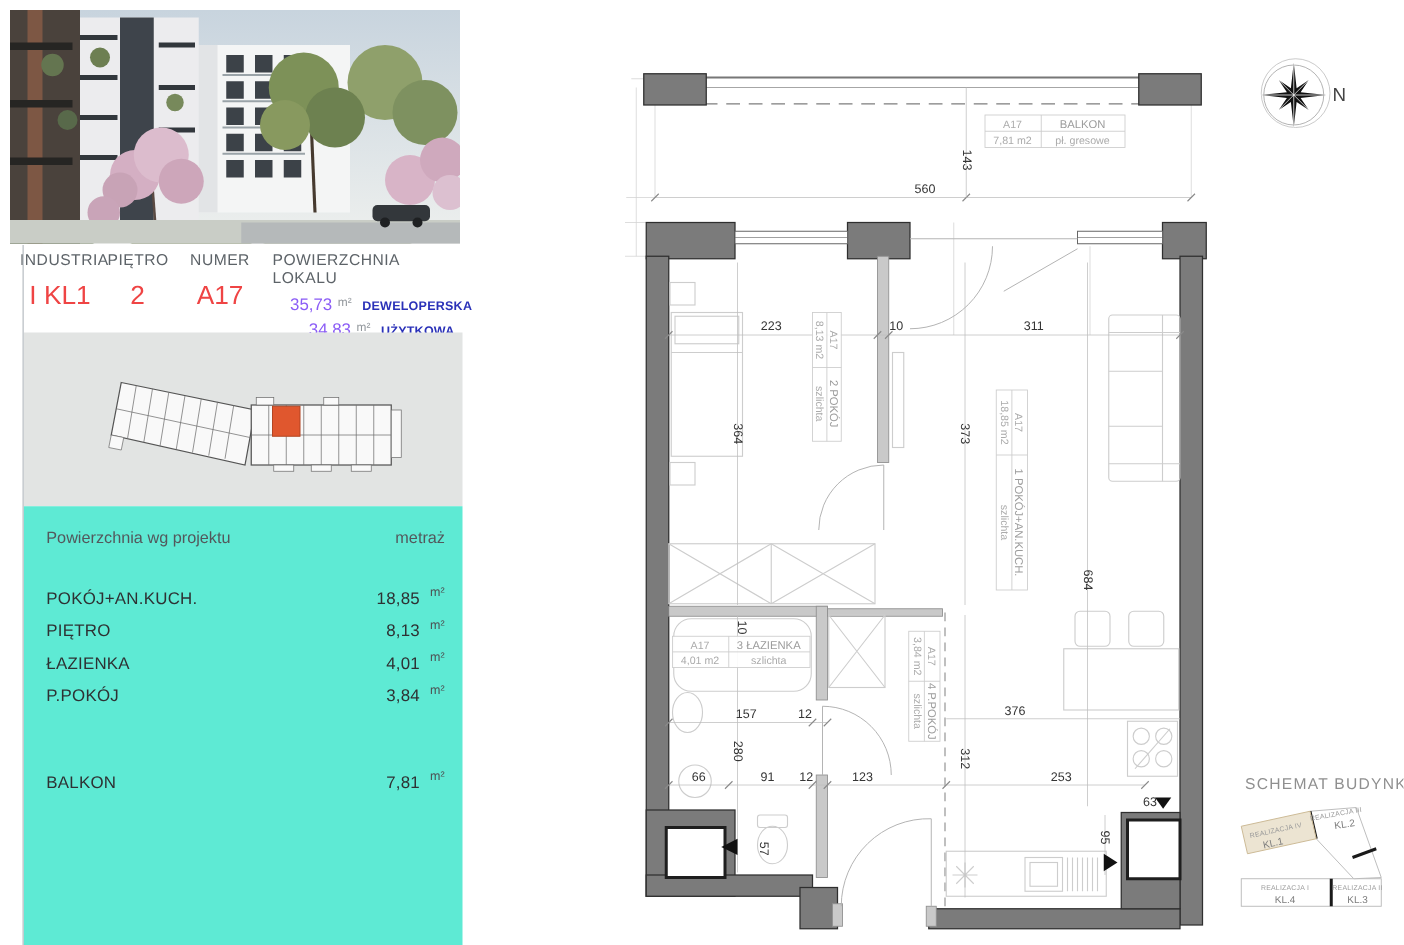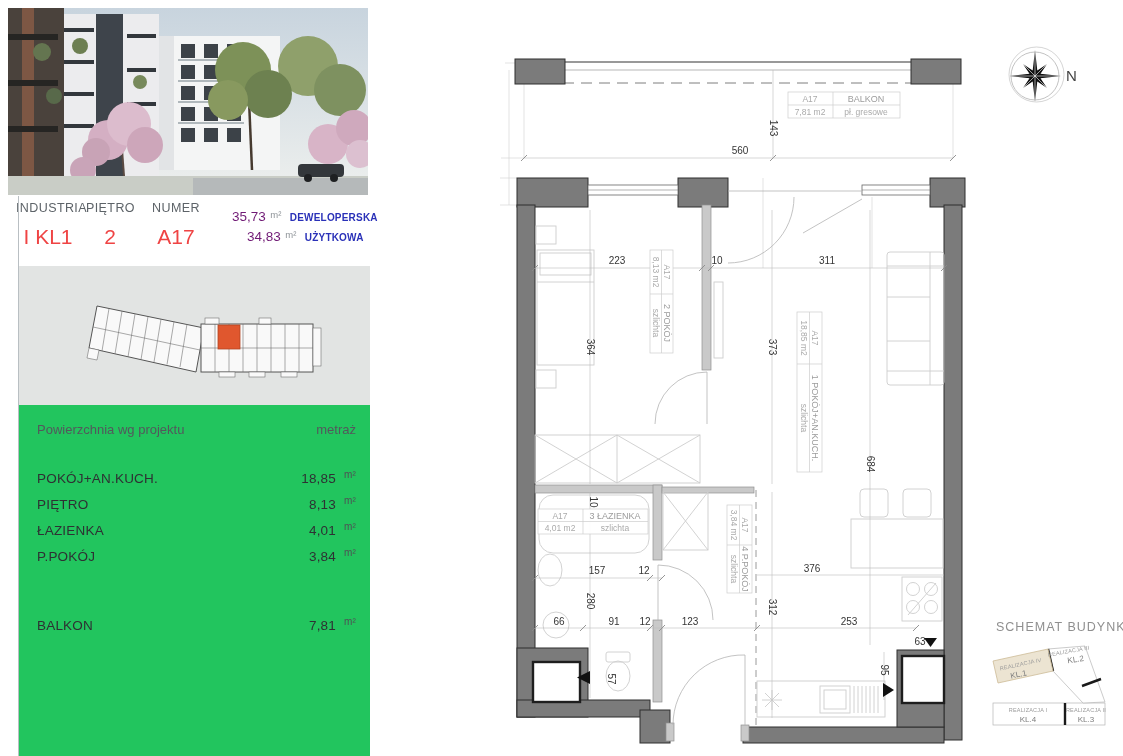--- a/index.html
+++ b/index.html
@@ -7,25 +7,25 @@
         font-family:"Liberation Sans",sans-serif;}
   
   .left-panel{position:absolute;left:0;top:0;width:375px;height:756px;background:#fff;}
   .left-divider{position:absolute;left:18px;top:196px;width:1px;height:560px;background:#b9bfc3;}
   .photo{position:absolute;left:8px;top:8px;width:360px;height:187px;overflow:hidden;}
   .hdr{position:absolute;top:196px;left:0;width:375px;height:68px;background:#fff;}
   .hdr-col{position:absolute;top:5px;text-align:center;}
   .hdr-label{font-size:12.5px;color:#5d6368;letter-spacing:.4px;}
   .hdr-value{font-size:21px;color:#ef4444;margin-top:10px;}
   .area-line{text-align:left;margin-top:2px;white-space:nowrap;}
-  .area-num{font-size:13.5px;color:#701a75;}
+  .area-num{font-size:13.5px;color:#8b5cf6;}
   .area-unit{font-size:9.5px;color:#90959a;vertical-align:3px;}
   .area-type{font-size:10px;font-weight:bold;color:#2a31b8;margin-left:4px;letter-spacing:.2px;}
   .miniplan-box{position:absolute;left:19px;top:266px;width:351px;height:139px;background:#e2e4e3;}
-  .tablearea{position:absolute;left:19px;top:405px;width:351px;height:351px;background:#22c55e;}
+  .tablearea{position:absolute;left:19px;top:405px;width:351px;height:351px;background:#5eead4;}
   .tbl-head{position:absolute;top:17px;left:18px;right:14px;font-size:13px;color:#53585c;}
   .tbl-head .right{float:right;}
   .trow{position:absolute;left:18px;right:14px;height:20px;font-size:13.5px;color:#2e3133;letter-spacing:.2px;}
   .trow .val{position:absolute;right:20px;top:0;text-align:center;}
   .trow .unit{position:absolute;right:0;top:-2px;font-size:10px;color:#4e5254;}
   
   .plan-svg{position:absolute;left:470px;top:0;width:653px;height:756px;}
   svg text{font-family:"Liberation Sans",sans-serif;}
   .dim{font-size:10px;fill:#353535;}
   .lblA{font-size:8.5px;fill:#ababab;}
@@ -149,20 +149,21 @@
       </div>
       <div class="hdr-col" style="left:86px;width:48px;">
         <div class="hdr-label">PIĘTRO</div>
         <div class="hdr-value">2</div>
       </div>
       <div class="hdr-col" style="left:150px;width:52px;">
         <div class="hdr-label">NUMER</div>
         <div class="hdr-value">A17</div>
       </div>
       <div class="hdr-col" style="left:218px;width:152px;text-align:left;">
+        <div class="hdr-label">POWIERZCHNIA LOKALU</div>
         <div class="area-line" style="margin-top:6px;">
           <span class="area-num" style="margin-left:14px;">35,73</span>
           <span class="area-unit">m²</span>
           <span class="area-type">DEWELOPERSKA</span>
         </div>
         <div class="area-line">
           <span class="area-num" style="margin-left:29px;">34,83</span>
           <span class="area-unit">m²</span>
           <span class="area-type">UŻYTKOWA</span>
         </div>

